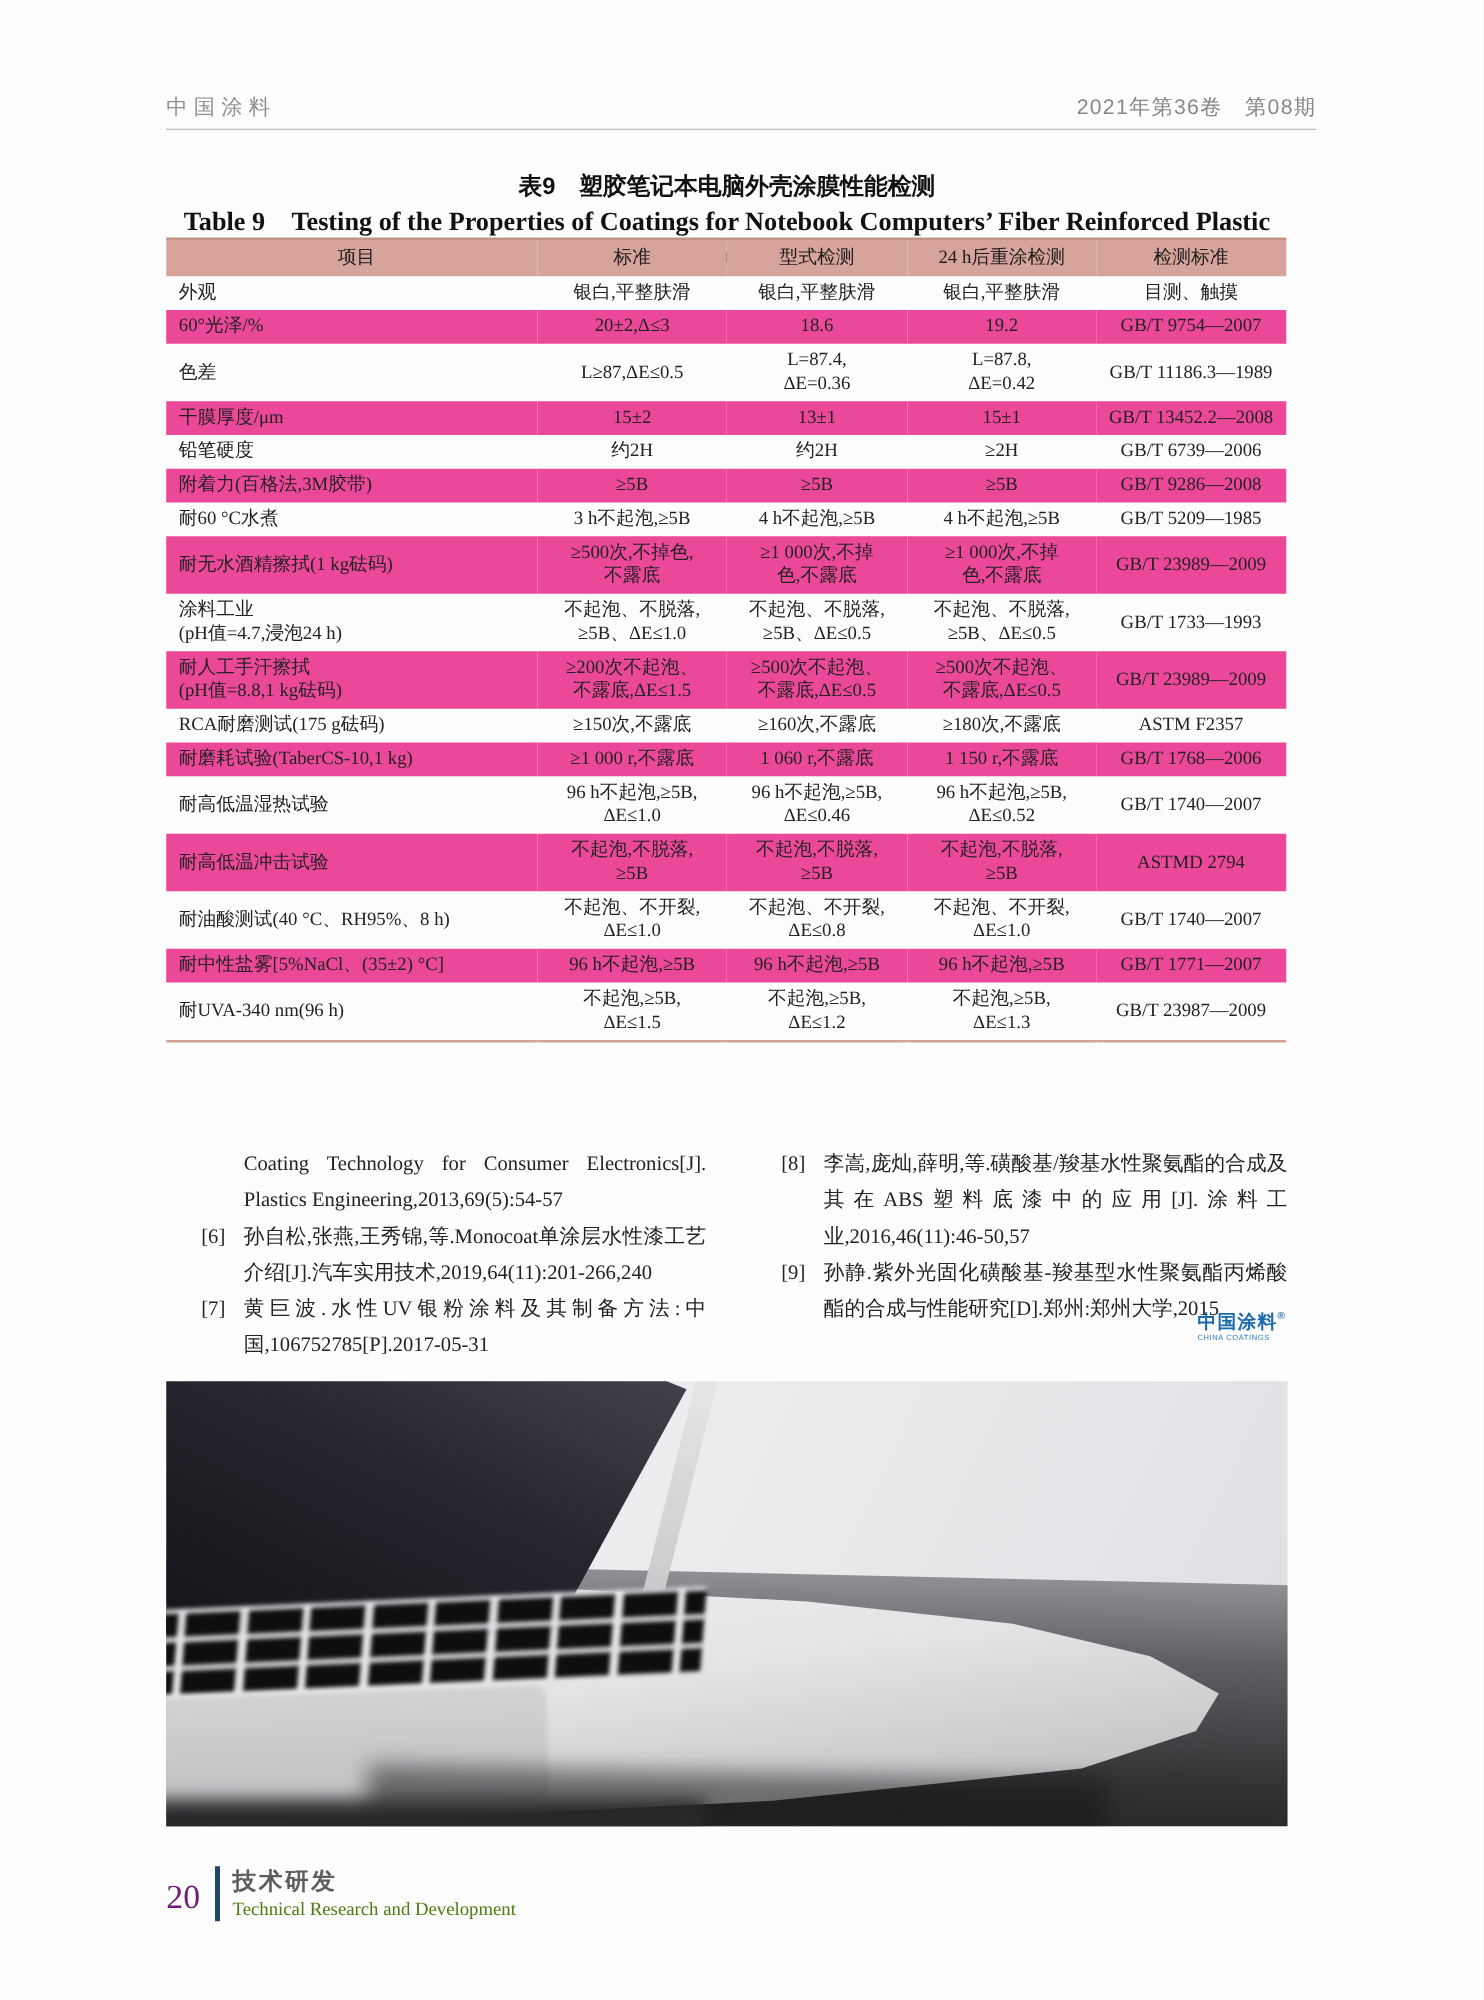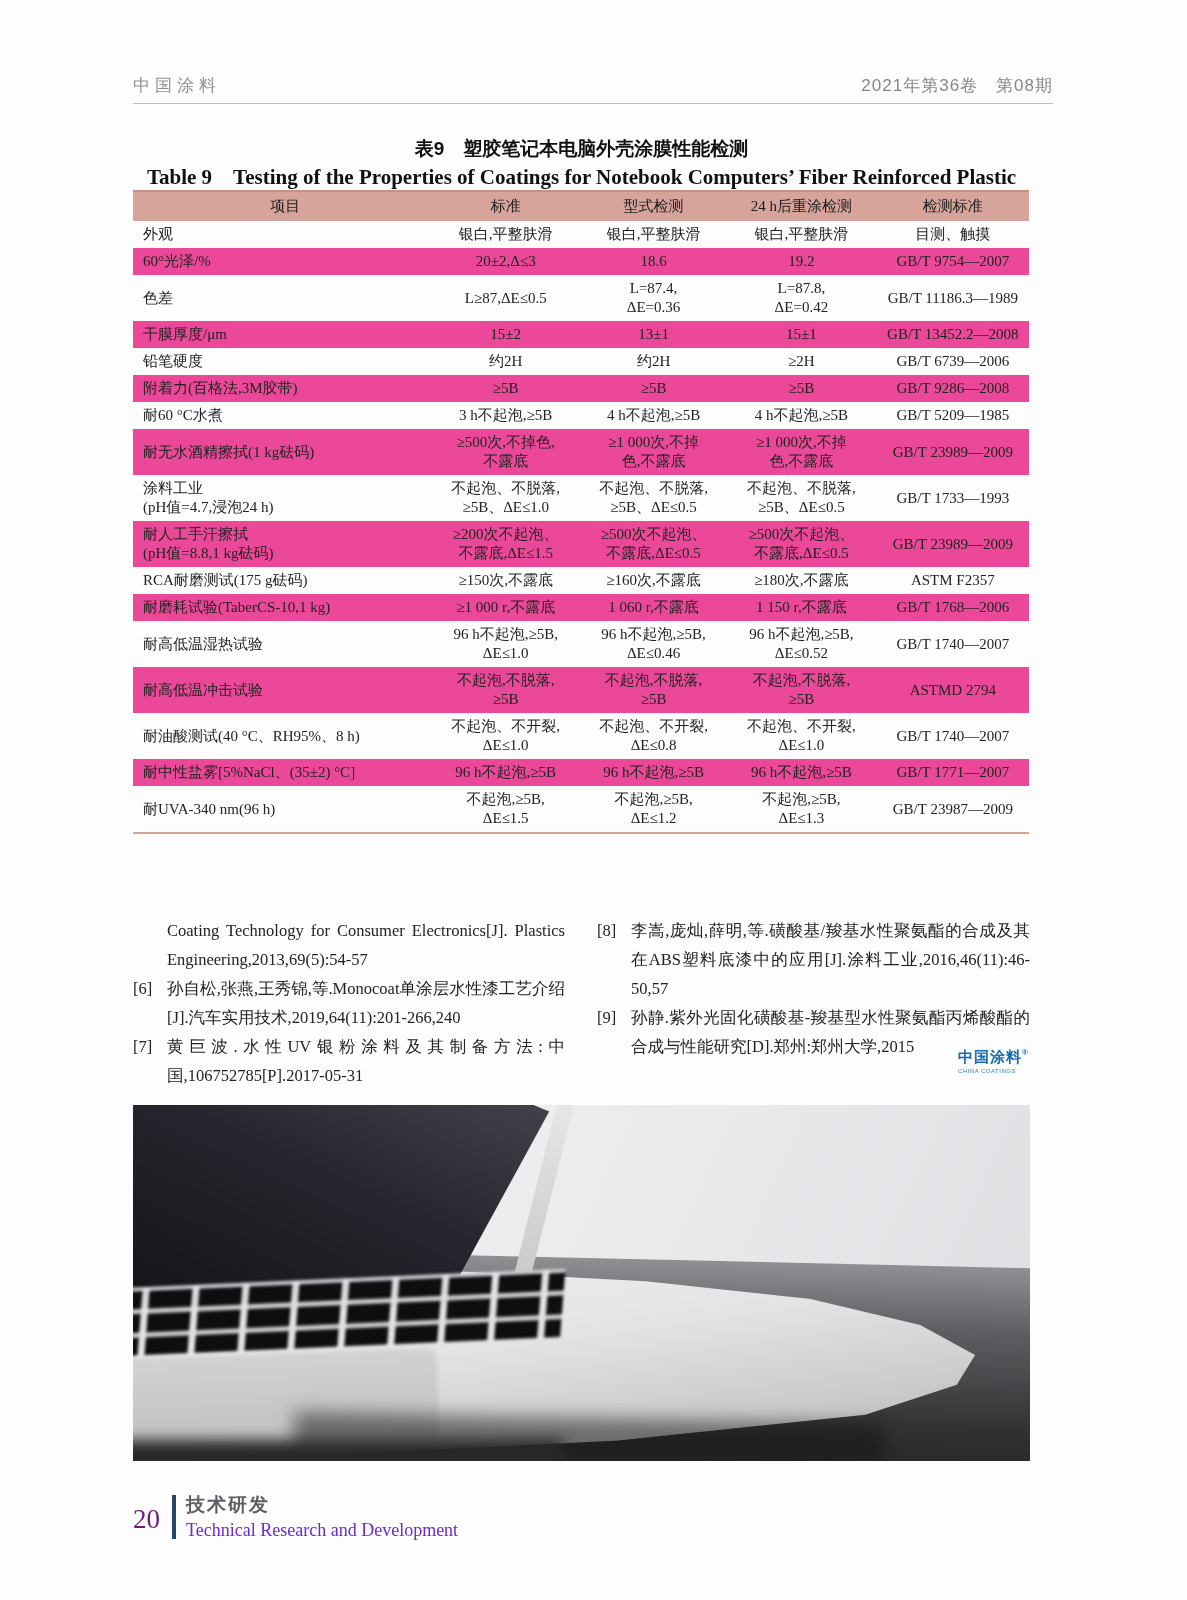--- a/index.html
+++ b/index.html
@@ -38,21 +38,21 @@
   table.props col.c-type { width:16.2%; }
   table.props col.c-24h  { width:16.8%; }
   table.props col.c-ref  { width:17.0%; }
   table.props tbody td { min-height:27px; }
 
   
   .refs { position:absolute; top:916px; left:133px; width:897px; }
   .ref-col { position:absolute; top:0; }
   .ref-col.left  { left:0;  width:432px; }
   .ref-col.right { left:464px; width:433px; }
-  .ref-item { display:flex; font-size:16.5px; line-height:29px; text-align:justify; }
+  .ref-item { display:flex; font-size:16.5px; line-height:29px; text-align:justify;margin-left:28px; }
   .ref-label { flex:0 0 34px; }
   .ref-text { flex:1; }
 
   
   .brand-logo { position:absolute; left:958px; top:1048px; width:75px; }
   .brand-zh { font-family:"Liberation Sans","DejaVu Sans",sans-serif; font-weight:bold;
               font-size:15px; color:#1a6ab0; letter-spacing:1px; white-space:nowrap; }
   .brand-mark { font-size:8px; vertical-align:top; color:#1a6ab0; }
   .brand-en { font-family:"Liberation Sans","DejaVu Sans",sans-serif; font-size:6px;
               color:#2f7bbd; letter-spacing:.5px; margin-top:1px; white-space:nowrap; }
@@ -90,21 +90,21 @@
   .ph-bottom-dark { left:-2%; top:94%; width:50%; height:10%;
              background:#27282a; filter:blur(7px); }
 
   
   .footer { position:absolute; left:133px; top:1492px; display:flex; align-items:center; }
   .page-number { font-size:27px; color:#701a75; margin-right:12px; padding-top:6px; }
   .footer-bar { width:4px; height:44px; background:#24466b; margin-right:10px; }
   .footer-text {}
   .section-zh { font-family:"Liberation Sans","DejaVu Sans",sans-serif; font-weight:bold;
                 font-size:19px; color:#5c5e61; letter-spacing:2px; }
-  .section-en { font-size:18px; color:#6d28d9; margin-top:2px; }
+  .section-en { font-size:15px; color:#4d7c0f; margin-top:2px; }
 </style>
 </head>
 <body>
 
 <div class="page">
 
   <div class="running-head">
     <span class="journal-name">中国涂料</span>
     <span class="issue-info">2021年第36卷　第08期</span>
   </div>

